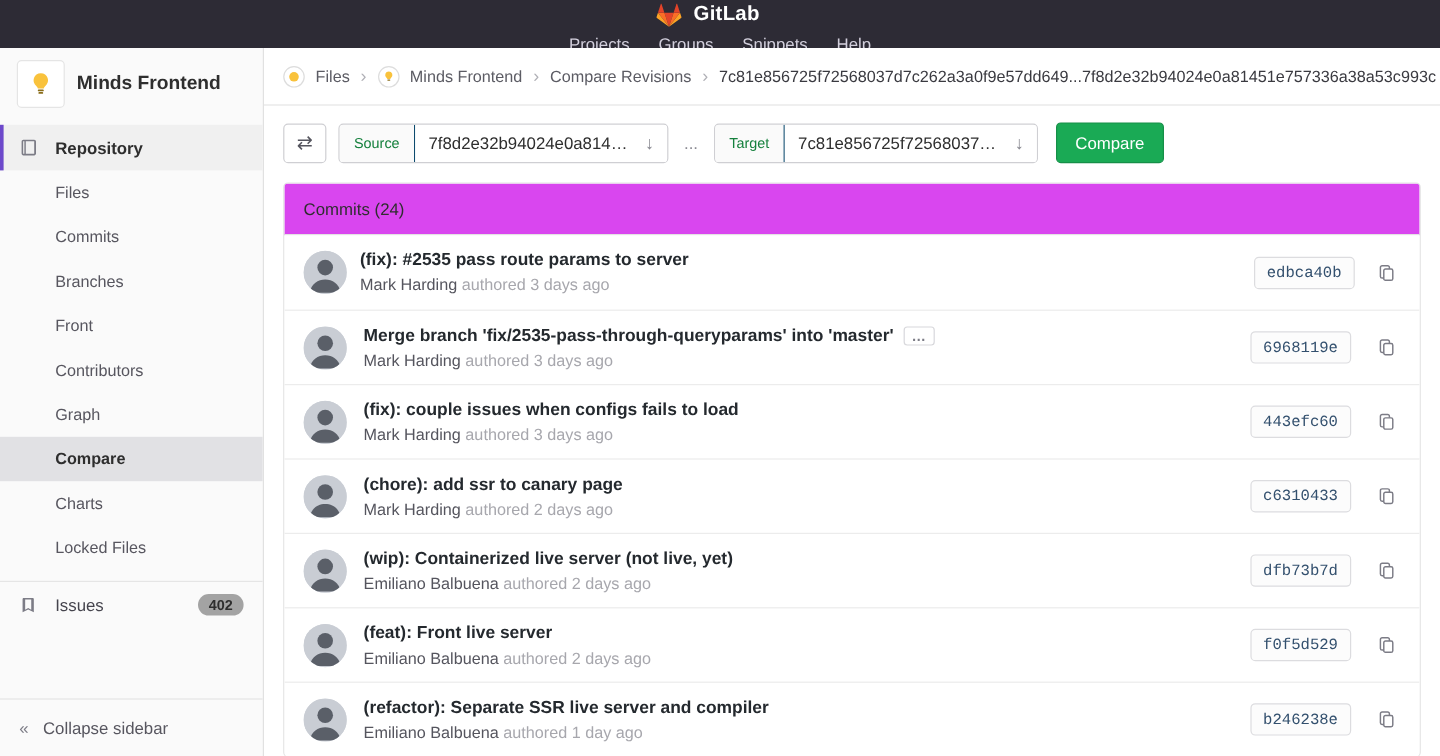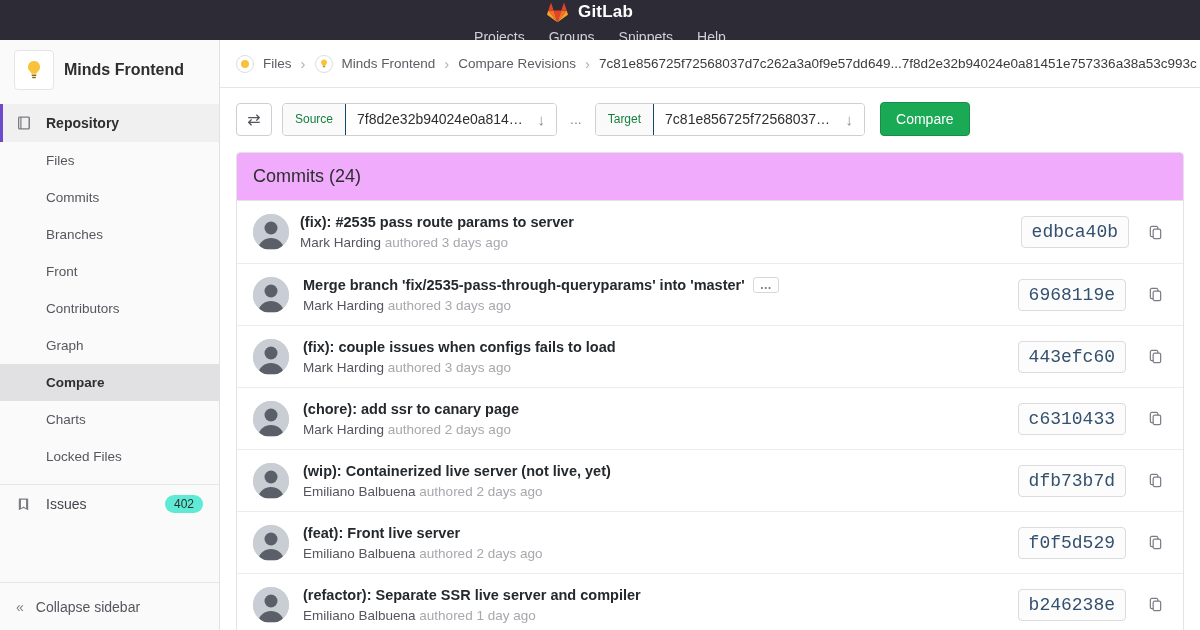--- a/index.html
+++ b/index.html
@@ -42,21 +42,21 @@
   .ctx-avatar { width:40px; height:40px; border:1px solid #e5e5e5; border-radius:4px; background:#fff; display:flex; align-items:center; justify-content:center; flex:none; }
   .ctx-title { font-size:16px; font-weight:bold; color:#2e2e2e; }
   .snav { flex:1; padding-top:6px; overflow:hidden; display:flex; flex-direction:column; }
   .snav-item { display:flex; align-items:center; gap:12px; height:38px; padding:0 16px; font-size:14px; color:#45444d; cursor:pointer; flex:none; }
   .snav-item .ico { width:18px; color:#7c7c86; display:flex; align-items:center; flex:none; }
   .section-active { border-left:3px solid #6d49cb; padding-left:13px; background:#f0f0f0; font-weight:bold; color:#2e2e2e; }
   .sub-item { display:flex; align-items:center; height:37px; padding:0 16px 0 46px; font-size:13.5px; color:#57565f; cursor:pointer; flex:none; }
   .sub-active { background:#e1e1e4; color:#2e2e2e; font-weight:bold; }
   .divider { border-top:1px solid #e5e5e5; margin-top:9px; flex:none; }
   .issues-row { margin-top:0; }
-  .badge { margin-left:auto; background:#5eead4; color:#2e2e2e; font-size:12px; padding:2px 9px; border-radius:10px; font-weight:normal; }
+  .badge { margin-left:auto; background:#a3a3a3; color:#2e2e2e; font-size:12px; padding:2px 9px; border-radius:10px; font-weight:bold; }
   .collapse { margin-top:auto; border-top:1px solid #e5e5e5; height:48px; display:flex; align-items:center; gap:12px; padding:0 16px; color:#57565f; font-size:14px; cursor:pointer; flex:none; }
   .collapse .ico { color:#7c7c86; font-size:14px; }
 
   
   .main { position:absolute; top:40px; left:220px; right:0; bottom:0; background:#fff; overflow:hidden; }
   .breadcrumb {
     height:48px; border-bottom:1px solid #e5e5e5; display:flex; align-items:center;
     padding:0 16px; gap:9px; font-size:13.5px; color:#5c5c64; white-space:nowrap; overflow:hidden;
   }
   .bc-avatar { width:18px; height:18px; border-radius:50%; border:1px solid #ddd; background:#fff; display:flex; align-items:center; justify-content:center; flex:none; }
@@ -68,31 +68,31 @@
   .swap-btn { width:36px; height:33px; border:1px solid #cfcfd3; border-radius:4px; background:#fff; color:#55555e; font-size:16px; cursor:pointer; display:flex; align-items:center; justify-content:center; }
   .igroup { display:flex; align-items:stretch; height:33px; border:1px solid #cfcfd3; border-radius:4px; overflow:hidden; background:#fff; }
   .iaddon { background:#fafafa; border-right:1px solid #0c4a6e; display:flex; align-items:center; padding:0 12px; font-size:12px; color:#15803d; }
   .ifield { display:flex; align-items:center; gap:10px; padding:0 11px; width:210px; background:#fff; cursor:pointer; justify-content:space-between; font-size:14px; color:#2e2e2e; }
   .ifield .val { white-space:nowrap; overflow:hidden; text-overflow:ellipsis; }
   .arrow-down { color:#8a8a92; font-size:15px; flex:none; }
   .dots { color:#8a8a92; font-size:14px; padding:0 3px; }
   .compare-btn { background:#1aaa55; border:1px solid #168f48; color:#fff; font-size:14px; padding:0 15px; height:34px; border-radius:4px; cursor:pointer; margin-left:5px; font-family:"Liberation Sans",sans-serif; }
 
   .panel { margin:2px 16px 0; border:1px solid #e3e3e3; border-radius:4px; overflow:hidden; }
-  .panel-head { background:#f0abfc; border-bottom:1px solid #e3e3e3; padding:13px 16px; font-size:18px; color:#2e2e2e; }
+  .panel-head { background:#d946ef; border-bottom:1px solid #e3e3e3; padding:13px 16px; font-size:14px; color:#2e2e2e; }
   .commit-row { display:flex; align-items:center; gap:14px; padding:12px 16px; background:#fff; border-top:1px solid #ececec; min-height:62px; }
   .commit-row:first-child { border-top:none;gap:11px; }
   .cavatar { width:36px; height:36px; border-radius:50%; overflow:hidden; flex:none; background:#cfd3da; }
   .cmain { flex:1; min-width:0; }
   .ctitle { font-size:14.5px; font-weight:bold; color:#24292e; cursor:pointer; display:flex; align-items:center; gap:8px; }
   .ctitle .t { white-space:nowrap; overflow:hidden; text-overflow:ellipsis; }
   .expander { border:1px solid #d8d8dc; background:#fff; border-radius:3px; color:#7c7c86; font-weight:bold; font-size:12px; line-height:8px; padding:3px 6px; cursor:pointer; flex:none; }
   .cmeta { margin-top:5px; font-size:13.5px; color:#a7a7ad; }
   .cmeta .author { color:#55555e; cursor:pointer; }
-  .sha { font-family:"Liberation Mono","DejaVu Sans Mono",monospace; font-size:18px; color:#33506e; background:#fcfcfc; border:1px solid #dcdcdf; border-radius:4px; padding:5px 10px; cursor:pointer; flex:none; }
+  .sha { font-family:"Liberation Mono","DejaVu Sans Mono",monospace; font-size:13px; color:#33506e; background:#fcfcfc; border:1px solid #dcdcdf; border-radius:4px; padding:5px 10px; cursor:pointer; flex:none; }
   .copy-btn { border:none; background:none; color:#7c7c86; cursor:pointer; padding:4px; margin-left:4px; display:flex; flex:none; }
 </style>
 </head>
 <body>
 
 <div class="viewport">
 
   <header class="navbar">
     <div class="brand">
       <span style="display:flex;">

